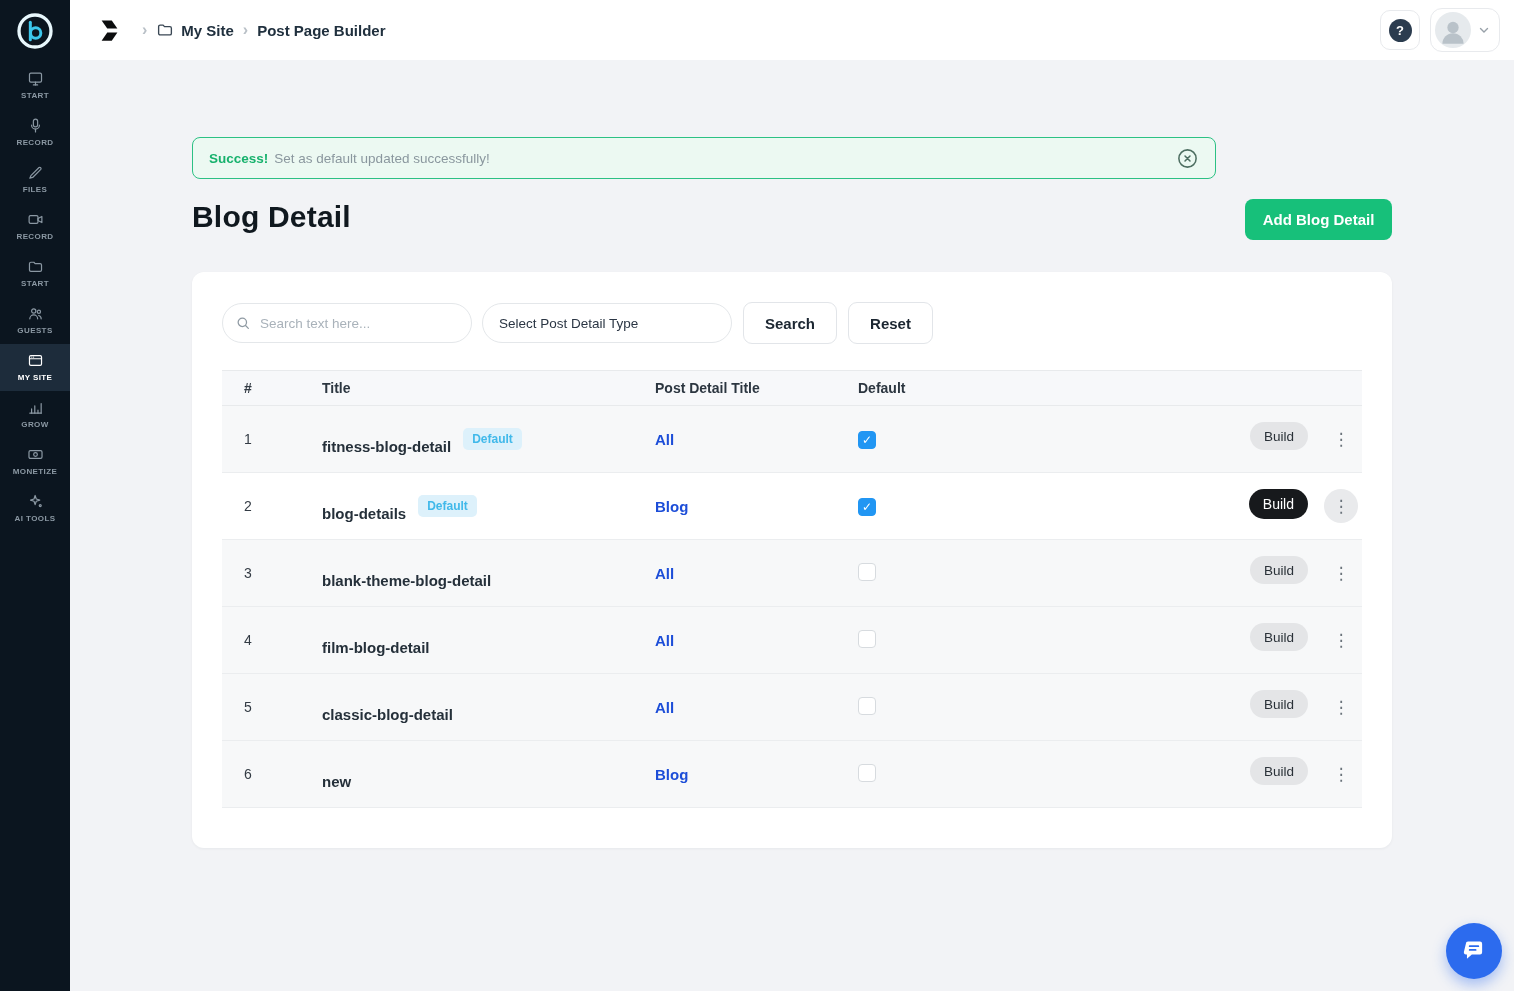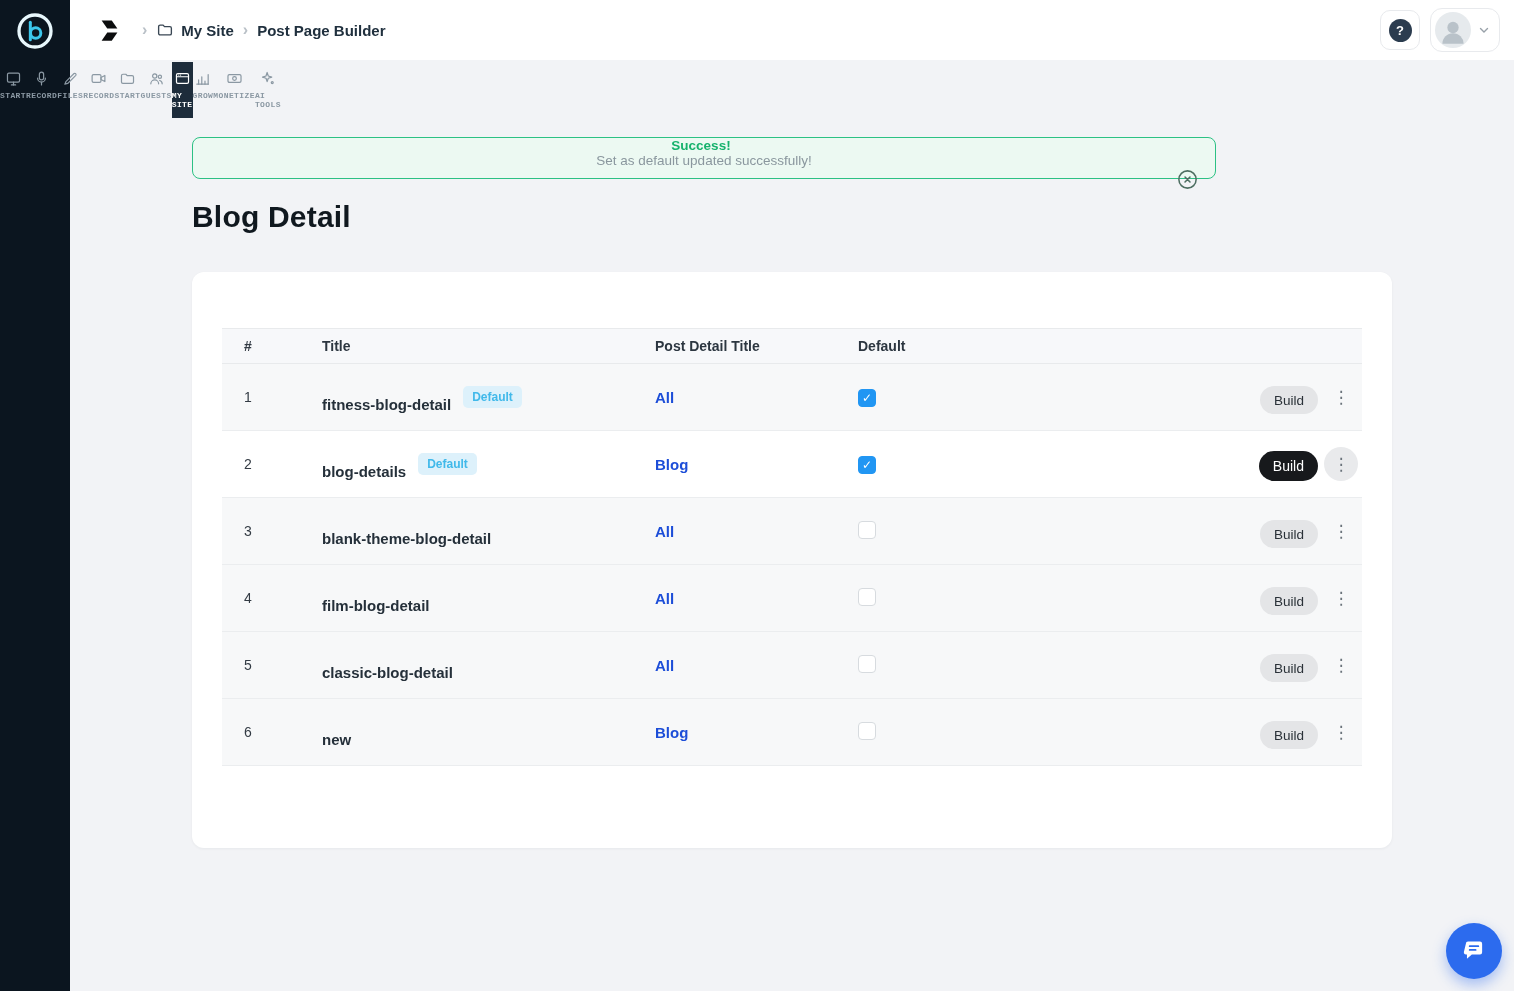--- a/index.html
+++ b/index.html
@@ -13,21 +13,21 @@
   }
   svg { display:block; }
 
   
   .sidebar {
     position:absolute; left:0; top:0; width:70px; height:991px;
     background:#0b151f; z-index:20; display:flex; flex-direction:column; align-items:center;
   }
   .sidebar-logo { height:62px; width:100%; display:flex; align-items:center; justify-content:center; }
   .logo-circle { width:40px; height:40px; border-radius:50%; display:flex; align-items:center; justify-content:center; }
-  .nav { width:100%; display:flex; flex-direction:row;font-family:Liberation Mono, monospace; }
+  .nav { width:100%; display:flex; flex-direction:column; }
   .nav-item {
     width:100%; padding:8px 0 9px; display:flex; flex-direction:column; align-items:center; gap:4px;
     color:#8b98a3; cursor:pointer;
   }
   .nav-item .nicon svg { width:17px; height:17px; }
   .nav-item .lbl { font-size:8px; font-weight:700; letter-spacing:.4px; }
   .nav-item.active { background:#1d2c3b; color:#ffffff; }
 
   
   .topbar {
@@ -53,21 +53,21 @@
   }
   .avatar { width:36px; height:36px; border-radius:50%; background:#e6eaed; overflow:hidden; display:flex; align-items:flex-end; justify-content:center; }
   .caret svg { width:14px; height:14px; }
 
   
   .main { position:absolute; left:70px; top:60px; width:1444px; height:931px; }
 
   .alert {
     position:absolute; left:122px; top:77px; width:1024px; height:42px;
     background:#ecf9f2; border:1px solid #2cc184; border-radius:8px;
-    display:flex; align-items:center; padding:0 16px; font-size:13.5px;flex-direction:column;
+    display:flex; align-items:center; padding:0 16px; font-size:13.5px;
   }
   .alert .t { color:#17b26d; font-weight:700; margin-right:6px; }
   .alert .m { color:#8a979e; }
   .alert-close { margin-left:auto; cursor:pointer; width:23px; height:23px; }
   .alert-close svg { width:23px; height:23px; }
 
   .page-title {
     position:absolute; left:122px; top:140px;
     font-size:30px; font-weight:800; color:#10181f; letter-spacing:.2px;
   }
@@ -119,21 +119,21 @@
     margin-left:12px; background:#ddf1fb; color:#41b9ea; font-size:12px; font-weight:600;
     padding:4px 9px; border-radius:5px;
   }
   .c-type { font-weight:600; color:#1d4ed8; }
   .cb {
     width:18px; height:18px; border-radius:4px; display:inline-flex; align-items:center; justify-content:center;
     background:#fff; border:1.5px solid #d7dbdf; cursor:pointer;
   }
   .cb.checked { background:#2196f3; border-color:#2196f3; }
   .cb.checked::after { content:"✓"; color:#fff; font-size:12px; font-weight:700; line-height:1; }
-  .c-act { display:flex; align-items:flex-end; justify-content:flex-end; gap:6px; padding-right:4px; }
+  .c-act { display:flex; align-items:flex-start; justify-content:flex-end; gap:16px; padding-right:4px; }
   .build {
     height:28px; padding:0 14px; border:none; border-radius:14px;
     background:#e4e5e7; color:#2a3138; font-family:inherit; font-size:13.5px; cursor:pointer;
   }
   .build.dark { background:#17191c; color:#fff; height:30px; border-radius:15px; font-size:14px; }
   .dots {
     width:34px; height:34px; border-radius:50%; display:flex; align-items:center; justify-content:center;
     color:#6a737b; font-size:17px; cursor:pointer; user-select:none;
   }
   .dots.ring { background:#e9eaec; }
@@ -304,23 +304,38 @@
     <span class="m">Set as default updated successfully!</span>
     <span class="alert-close">
       <svg viewBox="0 0 24 24" fill="none" stroke="#4d6e61" stroke-width="1.6" stroke-linecap="round">
         <circle cx="12" cy="12" r="9"></circle>
         <path d="M9.4 9.4l5.2 5.2M14.6 9.4l-5.2 5.2"></path>
       </svg>
     </span>
   </div>
 
   <h1 class="page-title">Blog Detail</h1>
+  <button class="add-btn">Add Blog Detail</button>
 
   <div class="card">
 
+    <div class="filters">
+      <div class="search-wrap">
+        <span class="sicon">
+          <svg viewBox="0 0 24 24" fill="none" stroke="currentColor" stroke-width="1.9" stroke-linecap="round">
+            <circle cx="11" cy="11" r="6.3"></circle>
+              <path d="M15.8 15.8L20 20"></path>
+          </svg>
+        </span>
+        <input class="search-input" type="text" placeholder="Search text here..." style="">
+      </div>
+      <div class="select-box">Select Post Detail Type</div>
+      <button class="btn-outline">Search</button>
+      <button class="btn-outline">Reset</button>
+    </div>
 
     <div class="table">
       <div class="tgrid thead">
         <div class="c c-num">#</div>
         <div class="c">Title</div>
         <div class="c">Post Detail Title</div>
         <div class="c">Default</div>
         <div class="c"></div>
       </div>
       <div>

